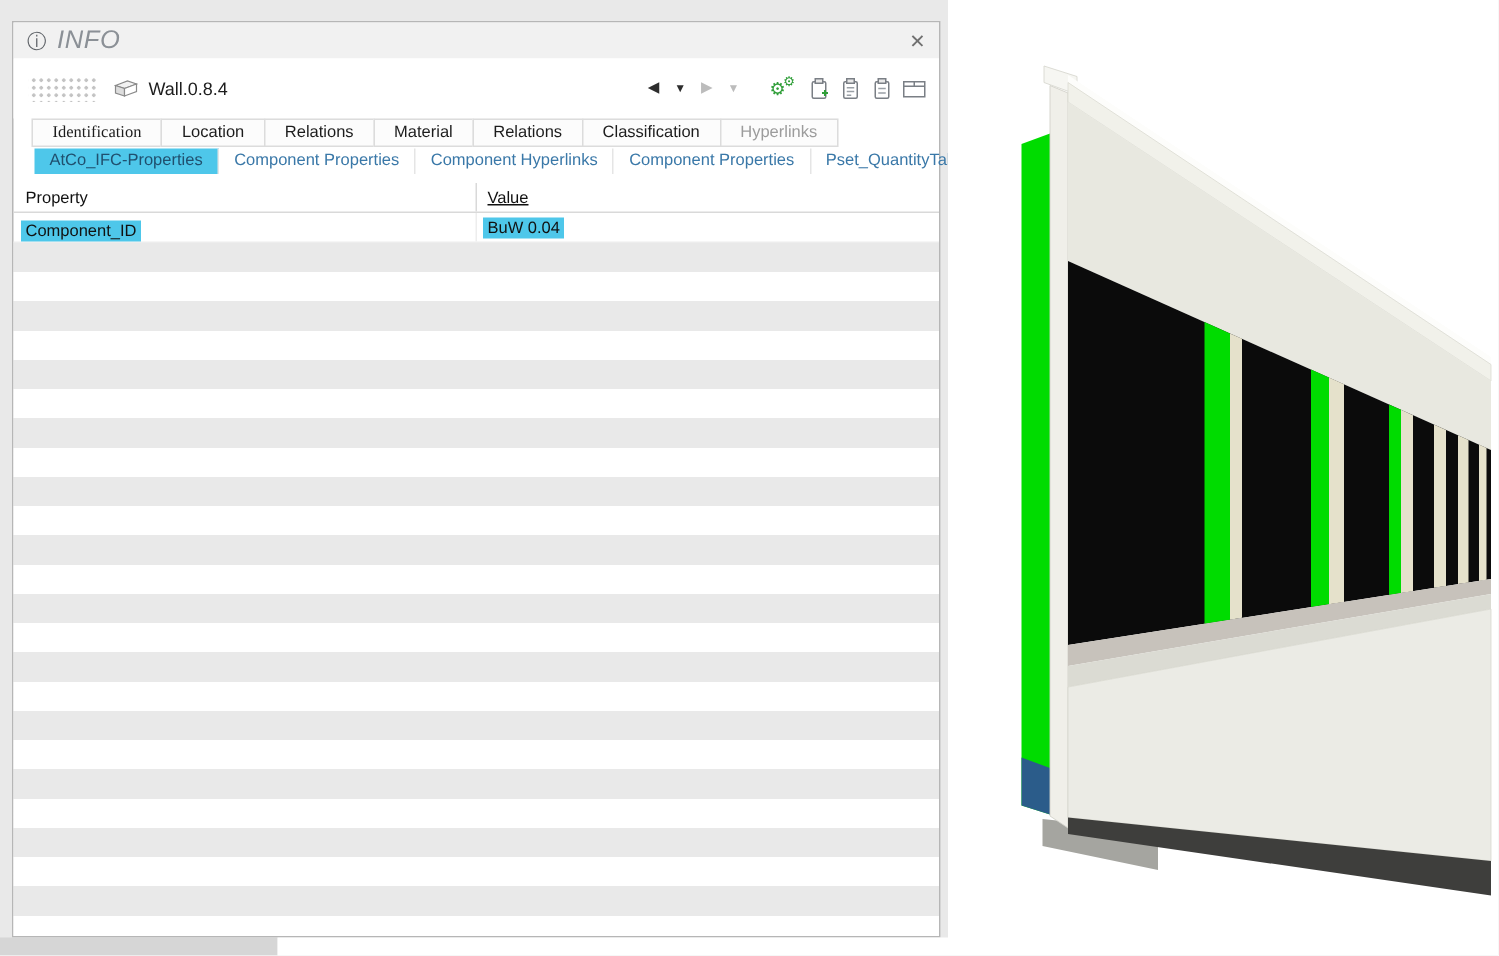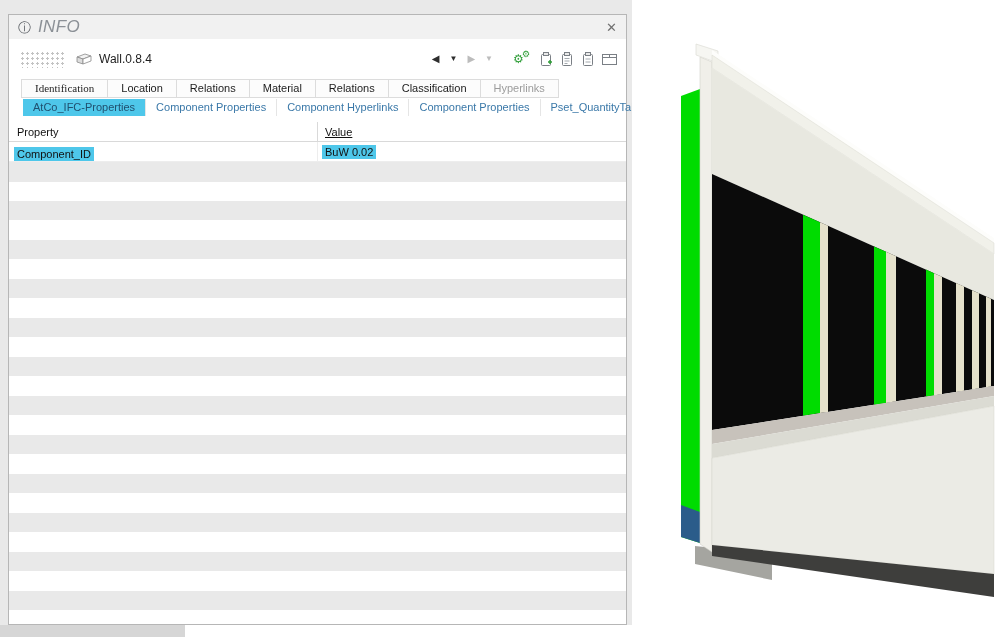--- a/index.html
+++ b/index.html
@@ -159,21 +159,21 @@
     <div class="grid-header">
       <div class="col-prop">Property</div>
       <div class="col-val">Value</div>
     </div>
 
     <div class="grid-row">
       <div class="cell-prop">
         <span class="hl">Component_ID</span>
       </div>
       <div class="cell-val">
-        <span class="hl">BuW 0.02</span>
+        <span class="hl">BuW 0.04</span>
       </div>
     </div>
 
     <div class="stripes"></div>
   </div>
 
   <div class="viewport">
     <svg width="367" height="637" viewBox="0 0 367 637">
 
       <polygon points="63,546 140,554 140,580 63,564" fill="#a5a5a0"></polygon>

